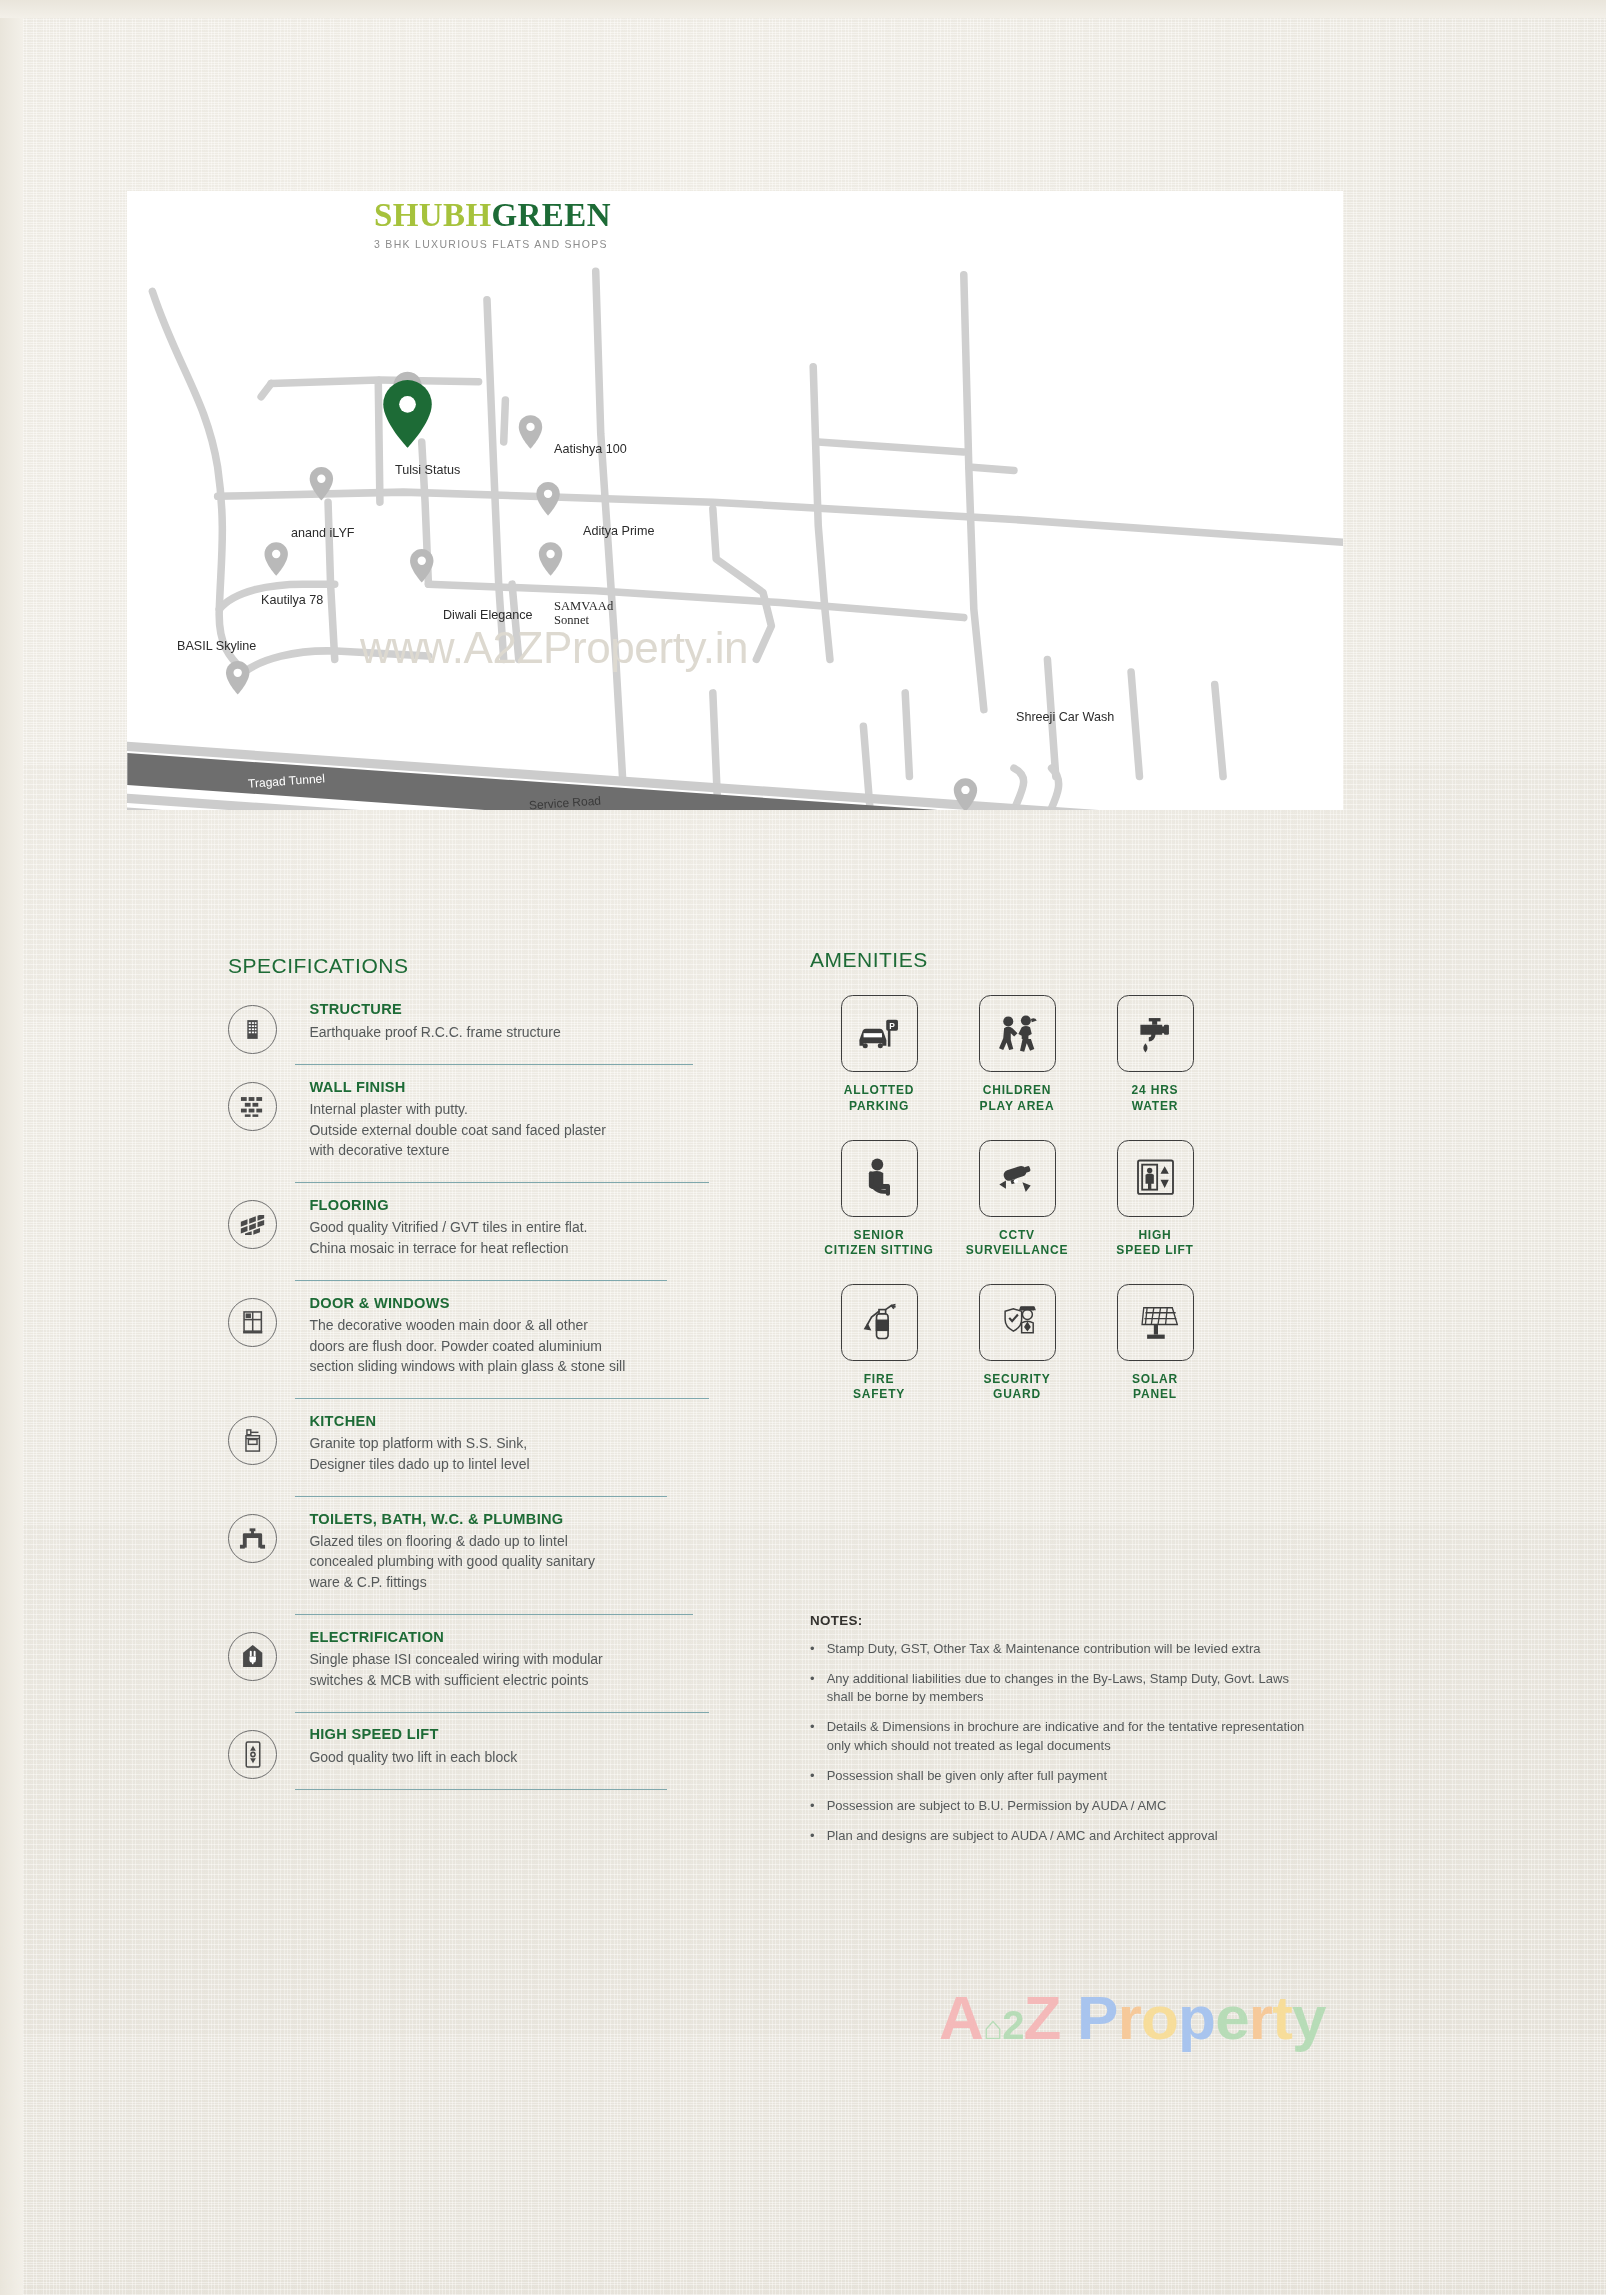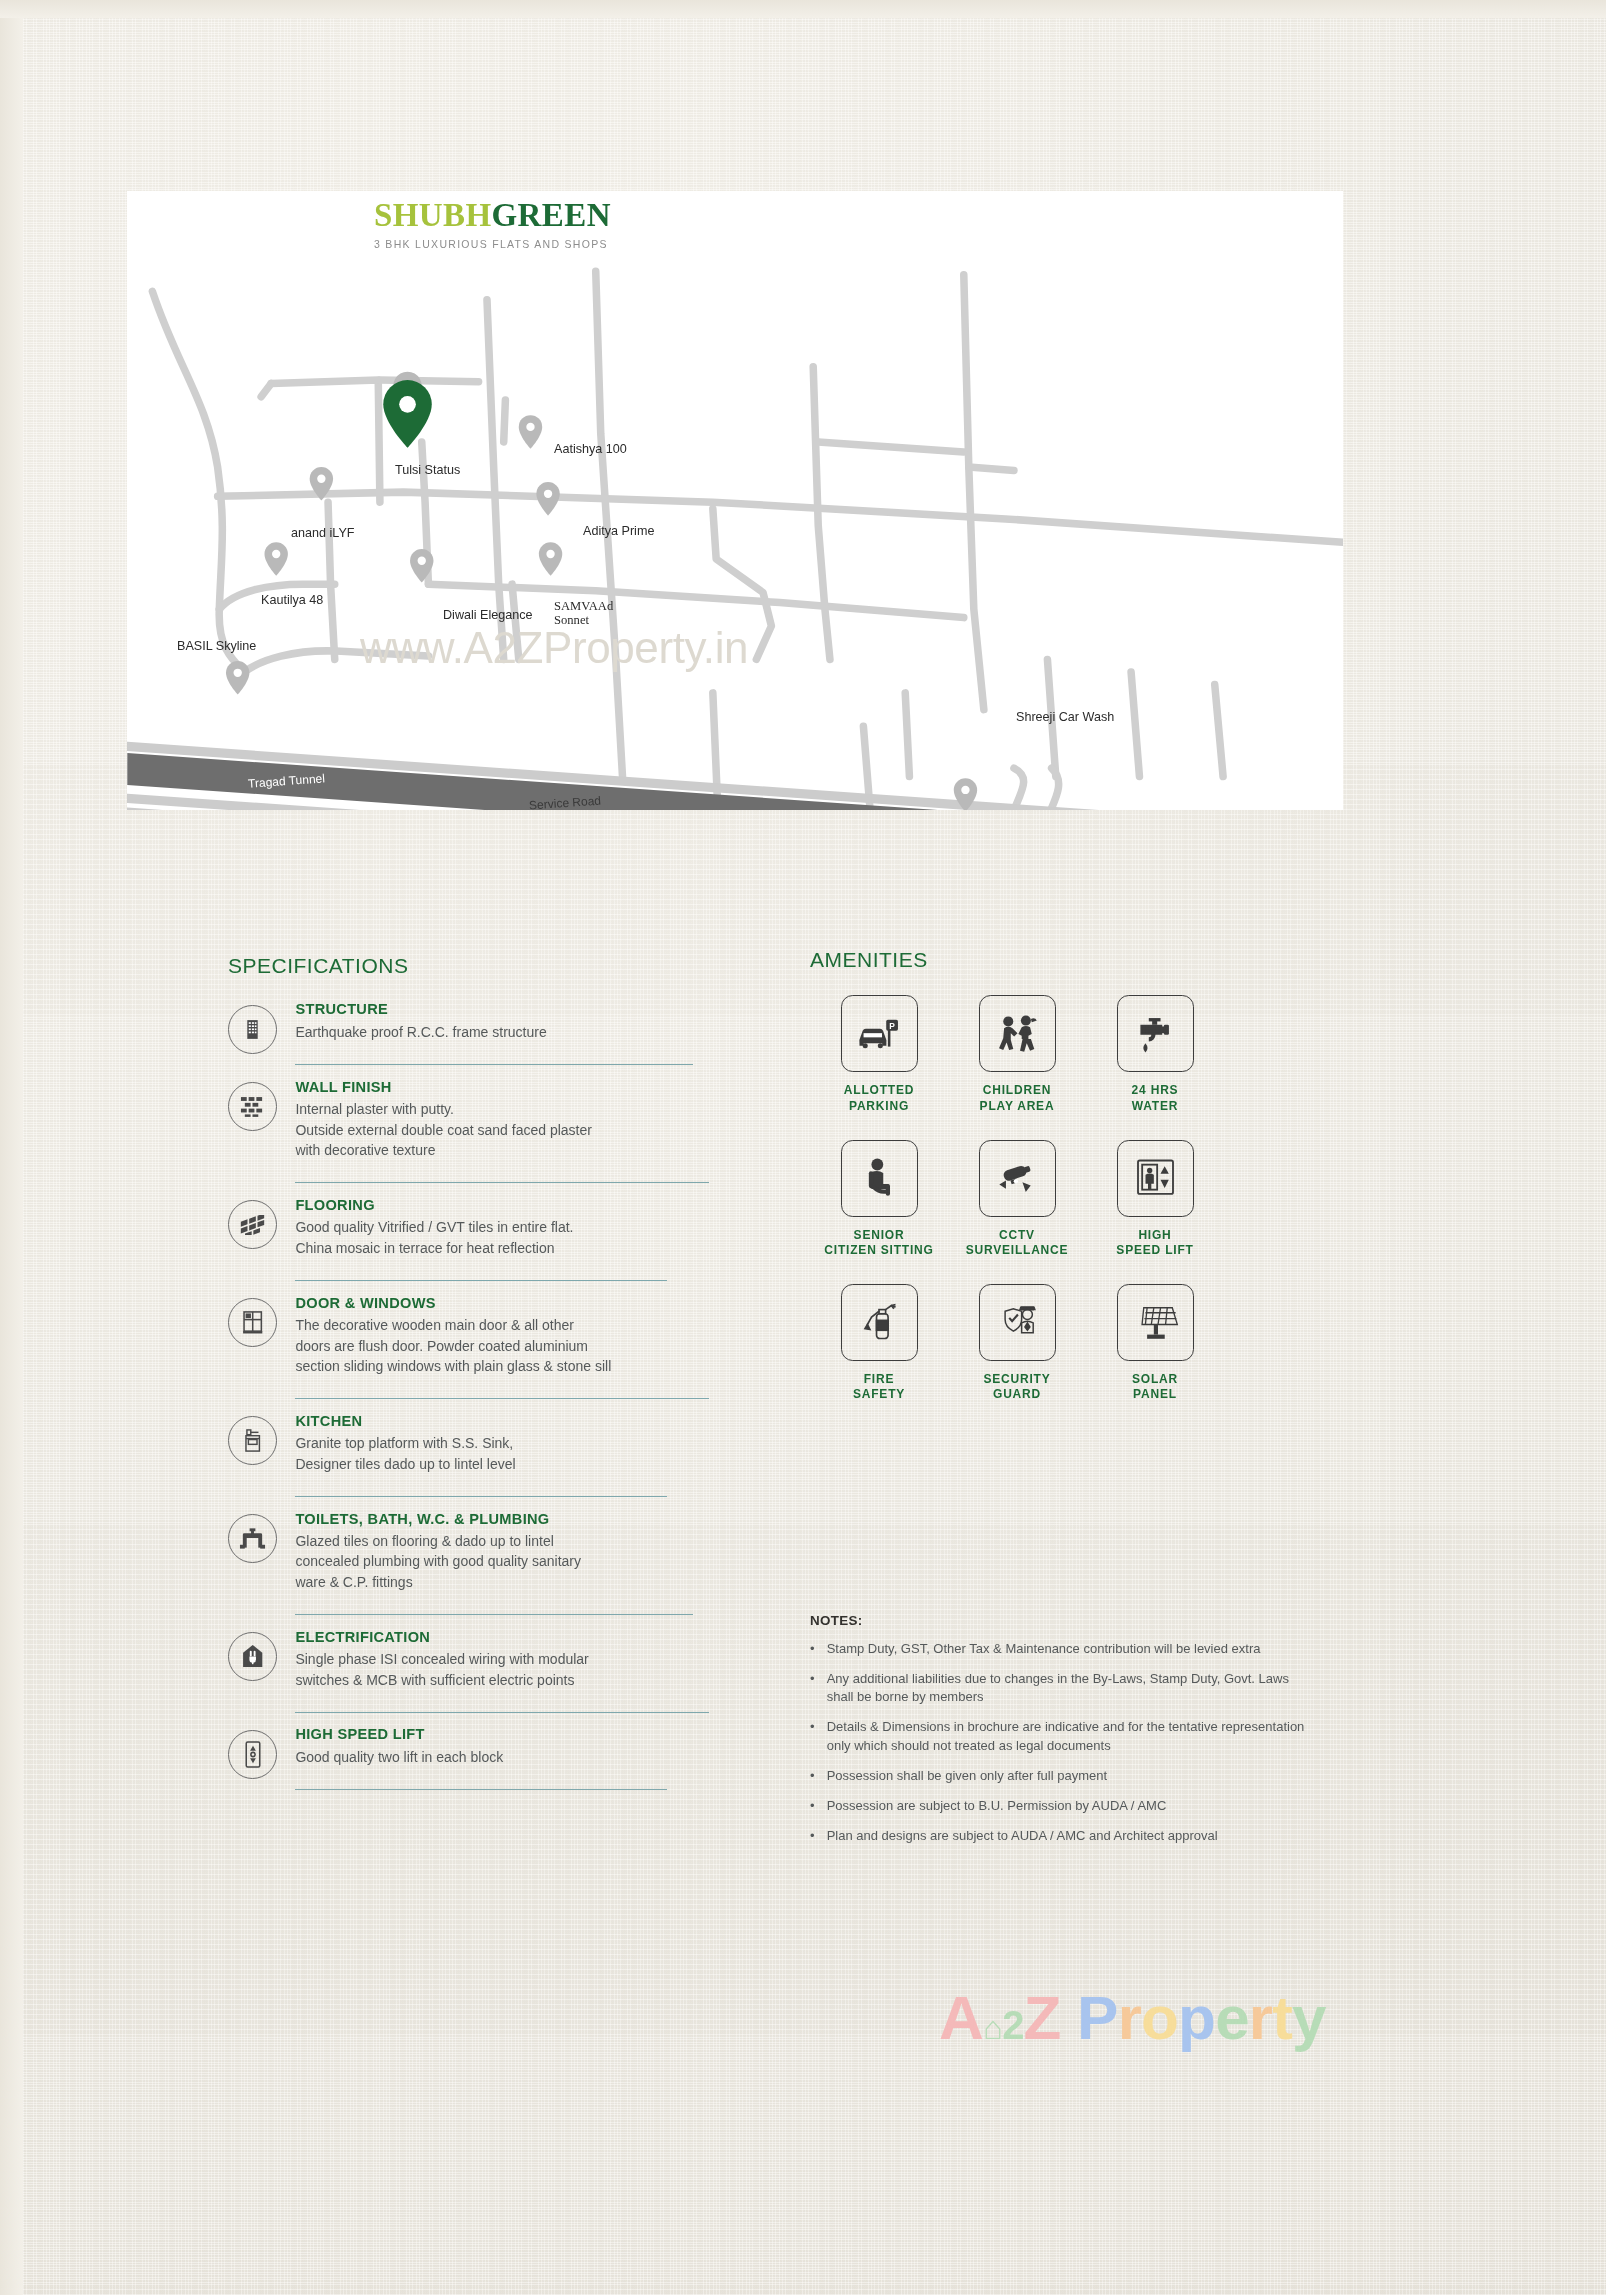--- a/index.html
+++ b/index.html
@@ -45,21 +45,21 @@
   .road-label.onhwy{color:#ffffff;}
   .wm-top{
     position:absolute; left:360px; top:623px; width:519px;
     font-size:44px; color:#ddd9d0; font-family:"Liberation Sans",sans-serif;
     letter-spacing:-0.4px; white-space:nowrap;
   }
 
   
   .specs{position:absolute;left:228px;top:954px;width:536px;}
   .sec-head{font-size:21px;color:#1d6b36;letter-spacing:0.5px;margin-bottom:23.4px;font-weight:normal;}
-  .spec-row{display:flex;align-items:flex-start;margin-bottom:0;position:relative;}
+  .spec-row{display:flex;align-items:flex-start;margin-bottom:0;position:relative;gap:14px;}
   .spec-icon{
     width:49px;height:49px;border:1.2px solid #6d6d6d;border-radius:50%;
     flex:0 0 49px;margin-right:18.4px;margin-top:3.3px;
     display:flex;align-items:center;justify-content:center;background:transparent;
   }
   .spec-body{flex:1;padding-bottom:11px;}
   .spec-title{font-size:14.6px;font-weight:bold;color:#1d6b36;letter-spacing:0.3px;margin-bottom:4.2px;}
   .spec-desc{font-size:14px;color:#55595a;line-height:1.48;white-space:pre-line;}
   .spec-rule{height:0.8px;background:#7fa8ad;margin:10px 0 14.2px 67px;}
   .spec-rule.w1{width:398px;}
@@ -217,21 +217,21 @@
       <span class="s1">SHUBH</span><span class="s2">GREEN</span>
     </div>
     <div class="brand-sub">3 BHK LUXURIOUS FLATS AND SHOPS</div>
   </div>
 
   <div id="map-place-labels">
       <div class="map-label" style="left: 268px; top: 272px;">Tulsi Status</div>
       <div class="map-label" style="left: 427px; top: 251px;">Aatishya 100</div>
       <div class="map-label" style="left: 164px; top: 335px;">anand iLYF</div>
       <div class="map-label" style="left: 456px; top: 333px;">Aditya Prime</div>
-      <div class="map-label" style="left: 134px; top: 402px;">Kautilya 48</div>
+      <div class="map-label" style="left: 134px; top: 402px;">Kautilya 78</div>
       <div class="map-label" style="left: 316px; top: 417px;">Diwali Elegance</div>
       <div class="map-label" style="left: 427px; top: 408px; font-family: Liberation Serif, serif;">SAMVAAd
 Sonnet</div>
       <div class="map-label" style="left: 50px; top: 448px;">BASIL Skyline</div>
       <div class="map-label" style="left: 889px; top: 519px;">Shreeji Car Wash</div>
     </div>
   <div id="map-road-labels">
       <div class="road-label onhwy" style="left: 121px; top: 583px; transform: rotate(-4deg);">Tragad Tunnel</div>
       <div class="road-label" style="left: 402px; top: 605px; transform: rotate(-4deg);">Service Road</div>
     </div>

